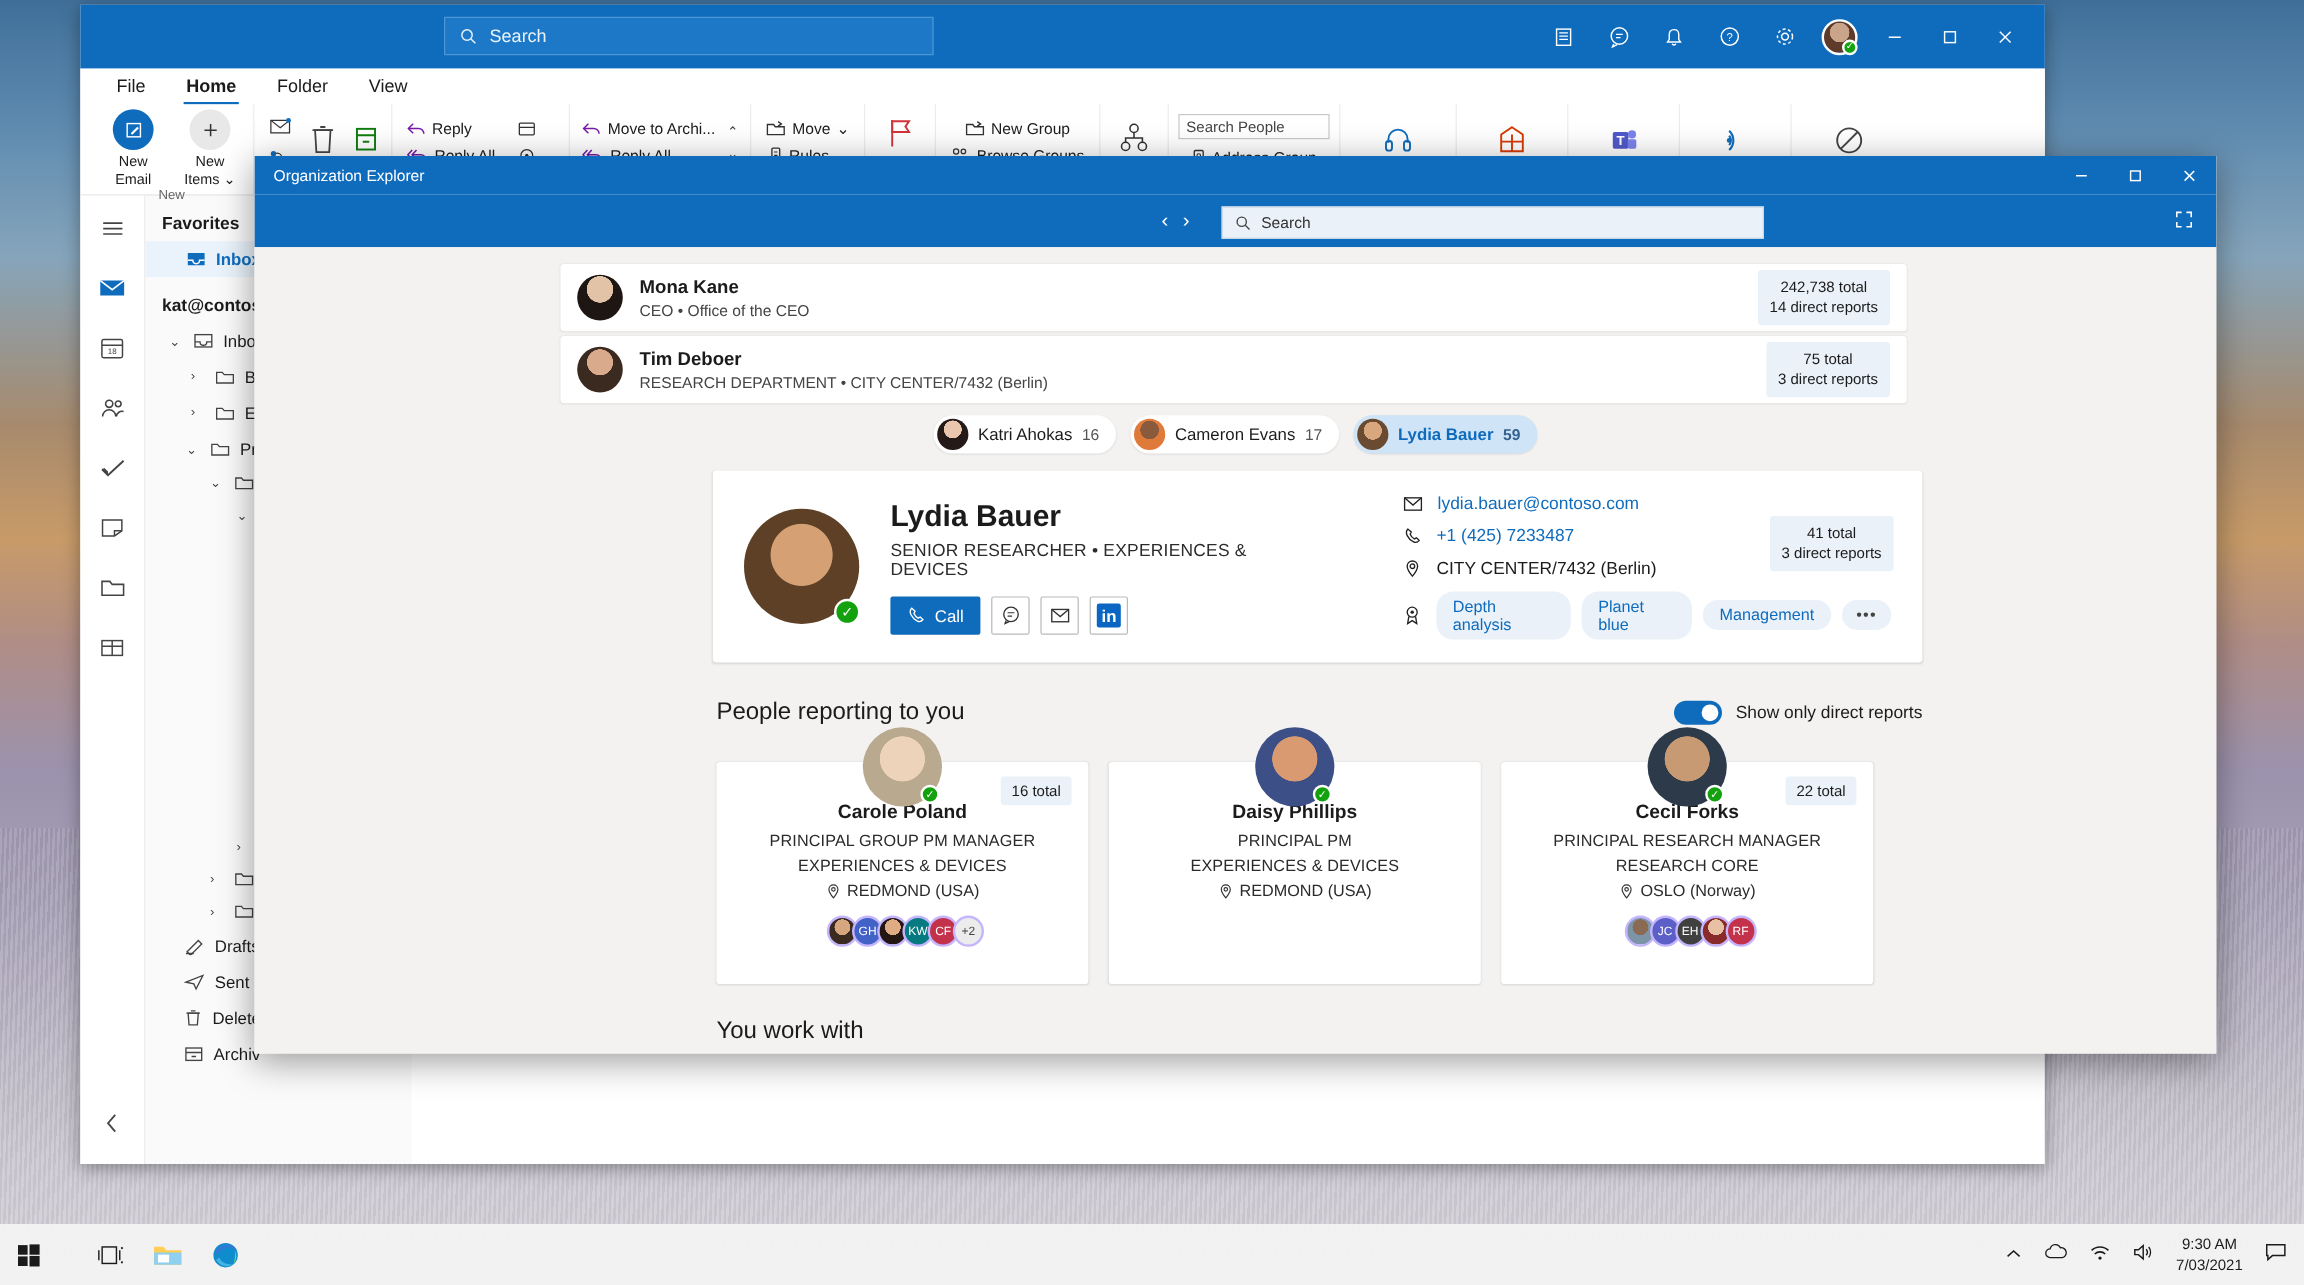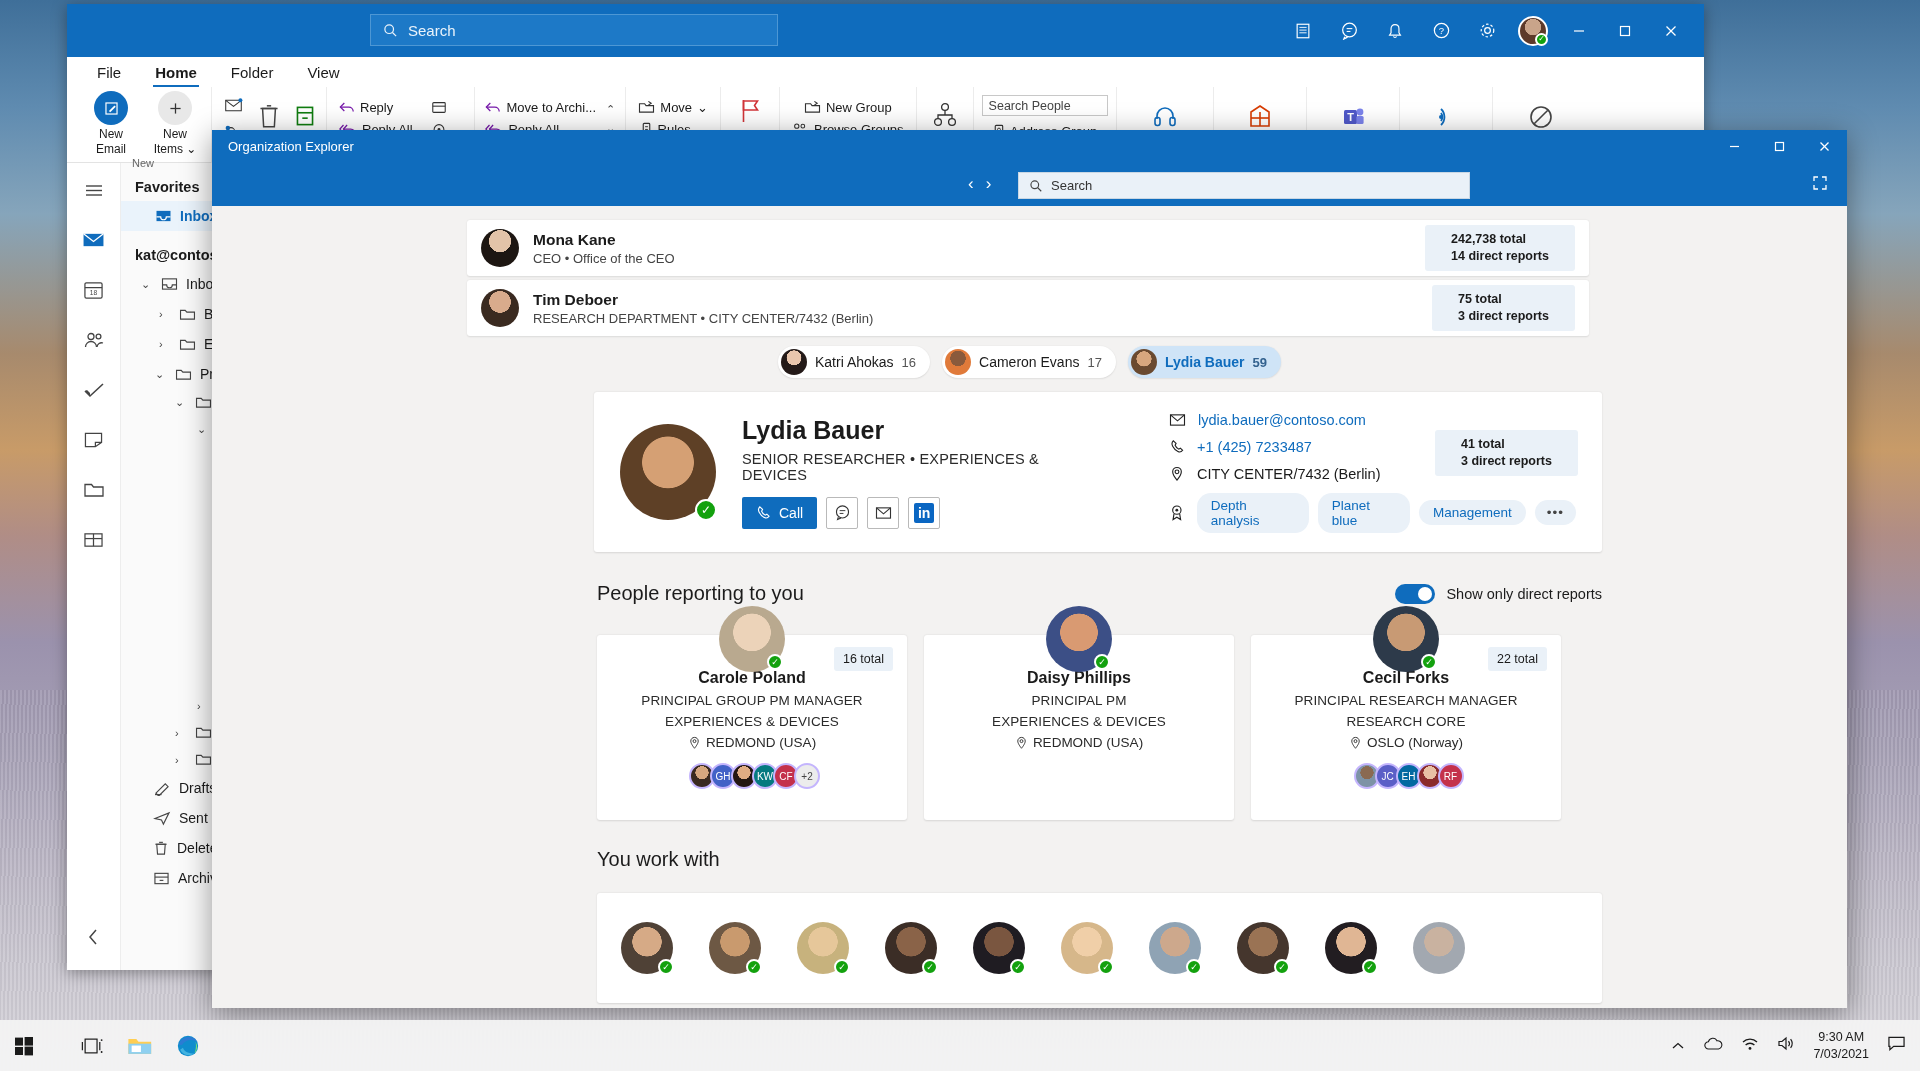--- a/index.html
+++ b/index.html
@@ -110,21 +110,21 @@
                 font-size: 14px; color: #1b1b1b; }
   .fp-head { font-weight: bold; padding: 6px 14px; font-size: 14.5px; }
   .fp-item { display: flex; align-items: center; gap: 8px; padding: 7px 14px;
              white-space: nowrap; }
   .fp-item.sel { background: #eaf3fb; color: #0f6cbd; font-weight: bold; }
   .chev { width: 12px; display: inline-block; color: #444; font-size: 11px; }
 
   
   #orgwin {
     position: absolute; left: 212px; top: 130px;
-    width: 1635px; height: 878px;
+    width: 1635px; height: 748px;
     background: #f3f2f1; box-shadow: 0 6px 28px rgba(0,0,0,.40);
     overflow: hidden;
   }
   .og-title {
     height: 32px; background: #0f6cbd; color: #fff; font-size: 13px;
     display: flex; align-items: center; padding-left: 16px; position: relative;
   }
   .og-wbtns { position: absolute; right: 0; top: 0; display: flex; }
   .og-wbtns div { width: 45px; height: 32px; display: flex; align-items: center;
                   justify-content: center; color: #fff; font-size: 14px; }
@@ -152,21 +152,21 @@
     display: flex; align-items: center; padding: 0 14px;
     box-shadow: 0 .6px 1.8px rgba(0,0,0,.10);
   }
   .av {
     border-radius: 50%; background-size: cover; flex: none; position: relative;
   }
   .chain-name { font-size: 15.5px; color: #1b1b1b; font-weight: bold; }
   .chain-sub { font-size: 13px; color: #444; margin-top: 2px; }
   .badge {
     background: #eaf1f8; border-radius: 3px; font-size: 12.5px; color: #1b1b1b;
-    padding: 6px 26px; text-align: left; line-height: 1.35; margin-left: auto; font-weight: bold;
+    padding: 6px 10px; text-align: center; line-height: 1.35; margin-left: auto;
   }
 
   
   .pills { display: flex; justify-content: center; gap: 12px; margin-top: 10px; }
   .pill {
     background: #fff; border-radius: 22px; height: 32px; display: flex;
     align-items: center; gap: 8px; padding: 0 14px 0 3px;
     box-shadow: 0 .6px 1.8px rgba(0,0,0,.12); font-size: 14px; color: #1b1b1b;
   }
   .pill.sel { background: #cfe4f7; color: #0f6cbd; font-weight: bold; }
@@ -989,21 +989,21 @@
         <div class="rc-loc">
           <svg width="13" height="14" viewBox="0 0 16 17">
               <path d="M8 1.6 C5.4 1.6 3.4 3.6 3.4 6.2 C3.4 9.6 8 15 8 15 C8 15 12.6 9.6 12.6 6.2 C12.6 3.6 10.6 1.6 8 1.6 Z" fill="none" stroke="#333" stroke-width="1.2"></path>
               <circle cx="8" cy="6.2" r="1.8" fill="none" stroke="#333" stroke-width="1.2"></circle>
             </svg>
           <span>OSLO (Norway)</span>
         </div>
         <div class="stack">
           <div style="background:radial-gradient(circle at 50% 35%,#8a6a52 0 36%,#7d93a6 37% 100%);"></div>
           <div style="background:#5b5fc7;">JC</div>
-          <div style="background:#0369a1;">EH</div>
+          <div style="background:#404040;">EH</div>
           <div style="background:radial-gradient(circle at 50% 35%,#e8c0a4 0 36%,#8a2b2b 37% 100%);"></div>
           <div style="background:#c4314b;">RF</div>
         </div>
       </div>
     </div>
 
     <div class="sec-head" style="margin-top:28px;">
       <div class="sec-title">You work with</div>
     </div>
 

